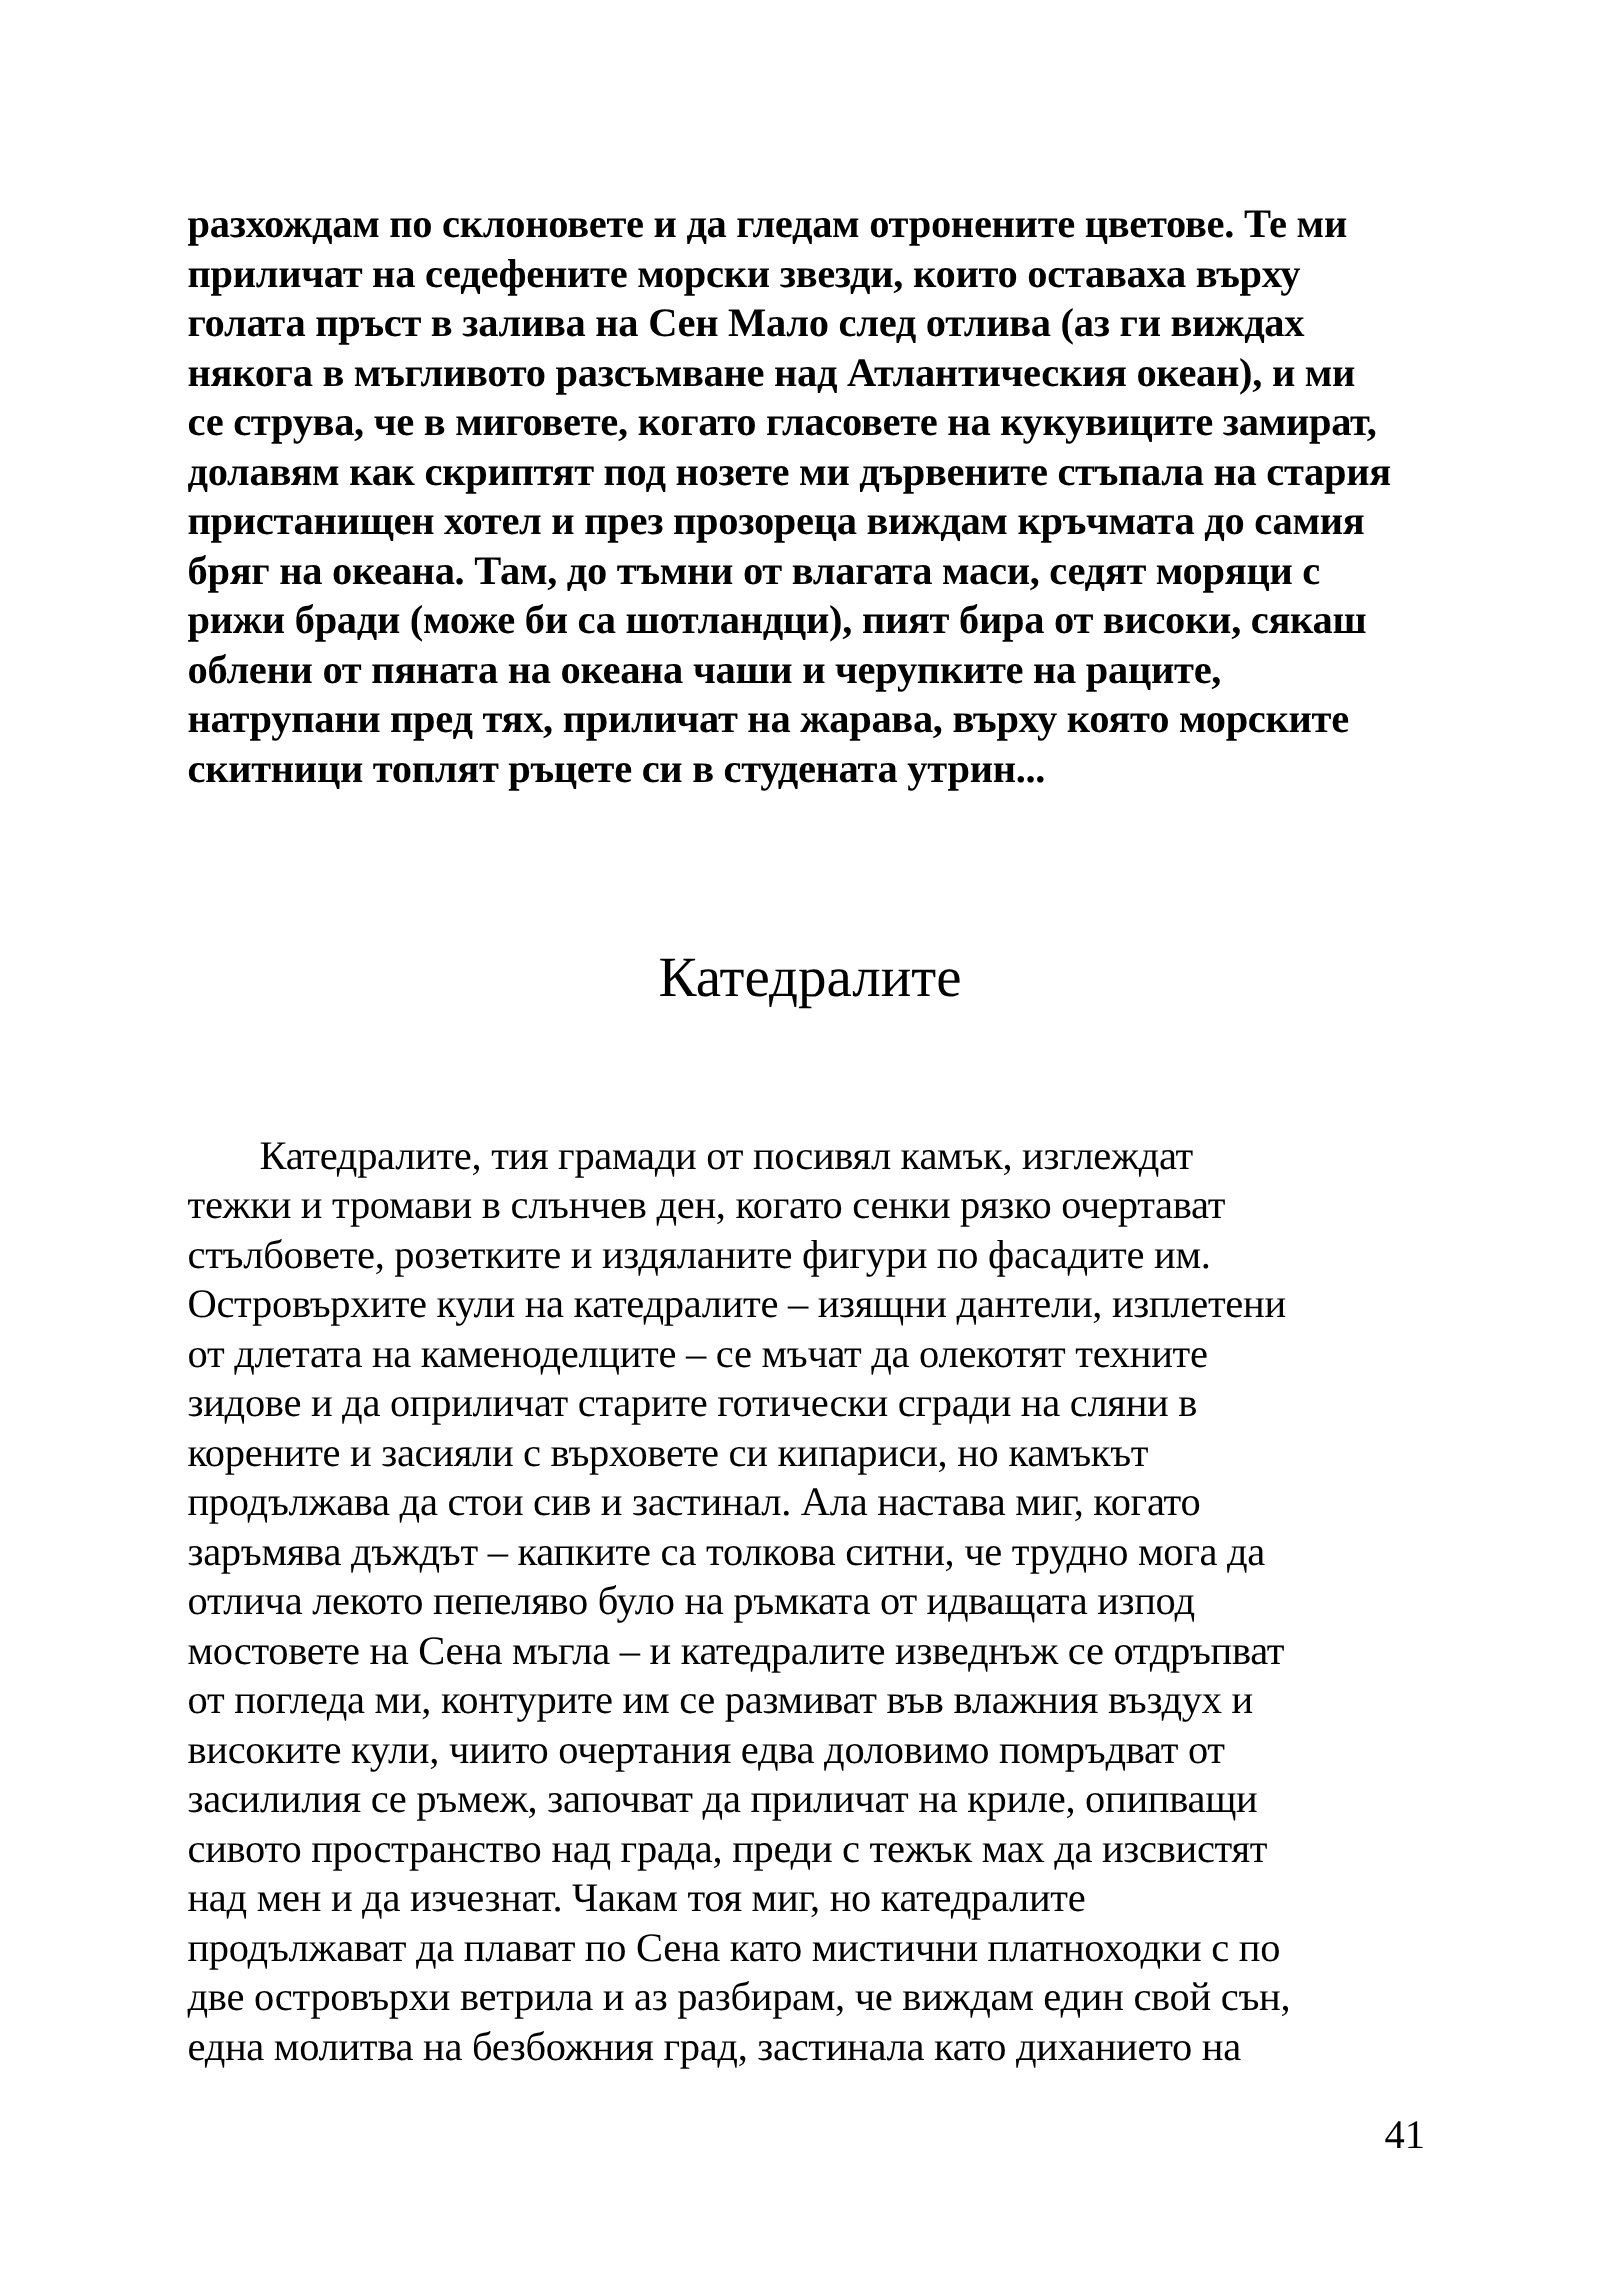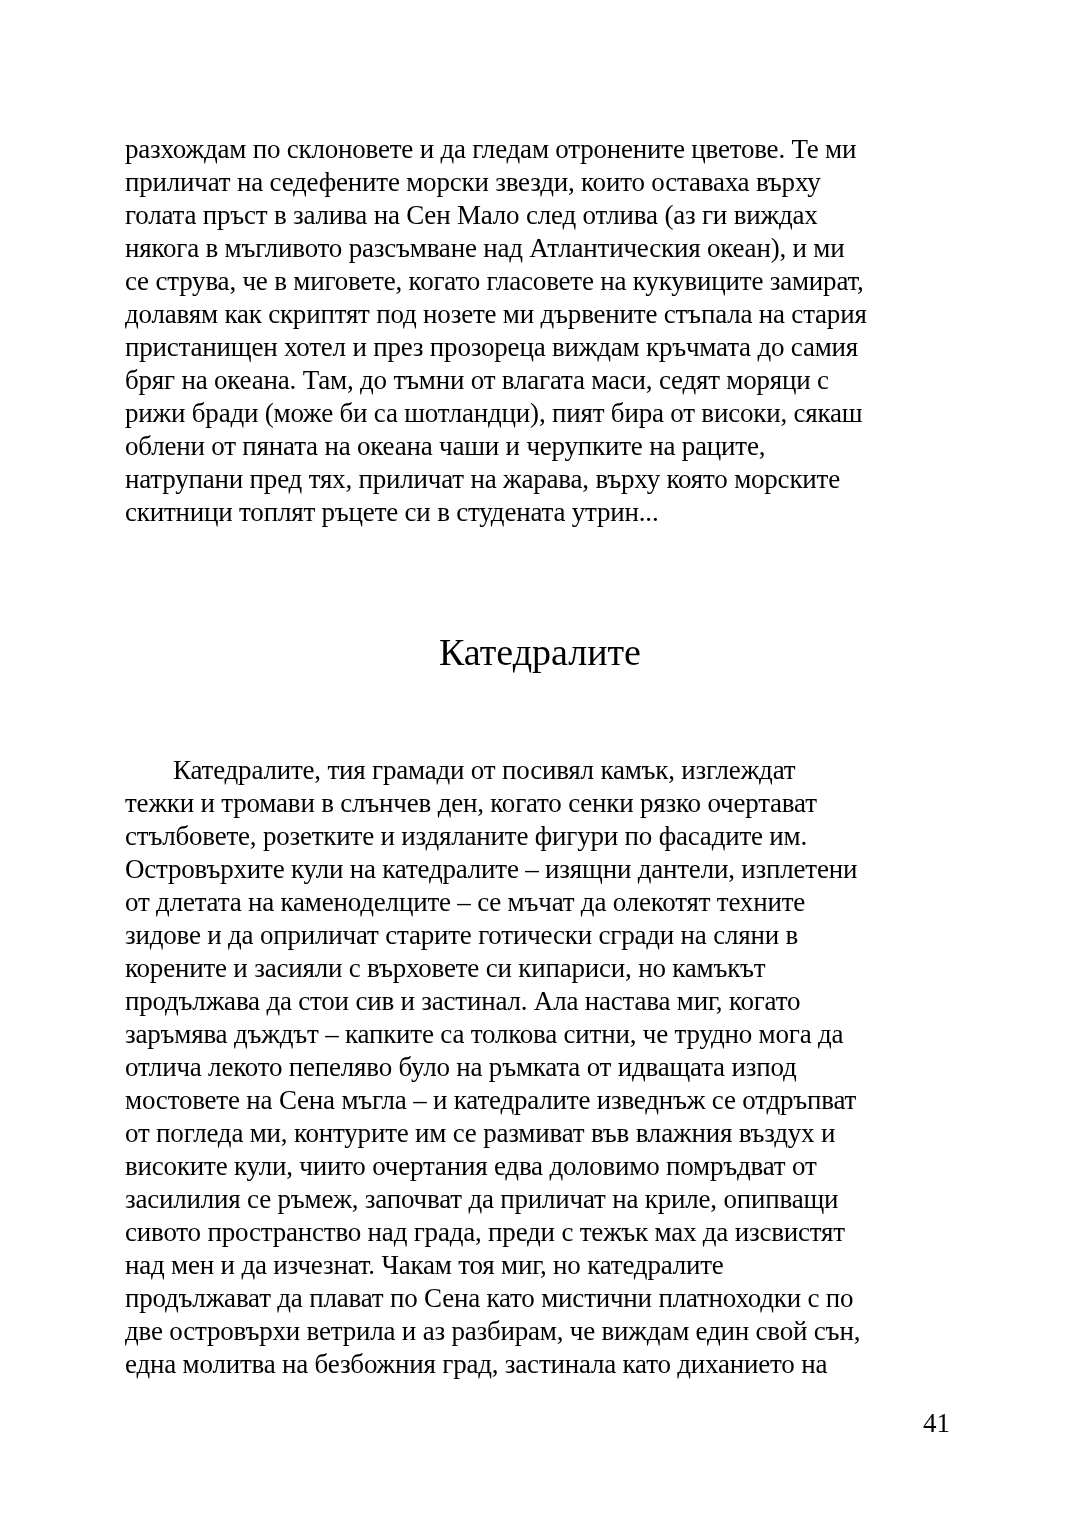--- a/index.html
+++ b/index.html
@@ -21,21 +21,21 @@
     position: absolute;
     left: 125px;
     width: 830px;
     font-size: 27px;
     line-height: 33px;
     letter-spacing: -0.2px;
     white-space: pre;        
     text-align: left;
     color: #000000;
   }
-  .para-continuation { top: 133px; }
+  .para-continuation { top: 133px; font-weight: bold; }
   .para-chapter { top: 738px; text-indent: 48px; margin-top: 16px; }
   .chapter-heading {
     position: absolute;
     top: 630px;
     left: 0;
     width: 1080px;
     text-align: center;
     font-size: 38px;
     line-height: 44px;
     font-weight: normal;

